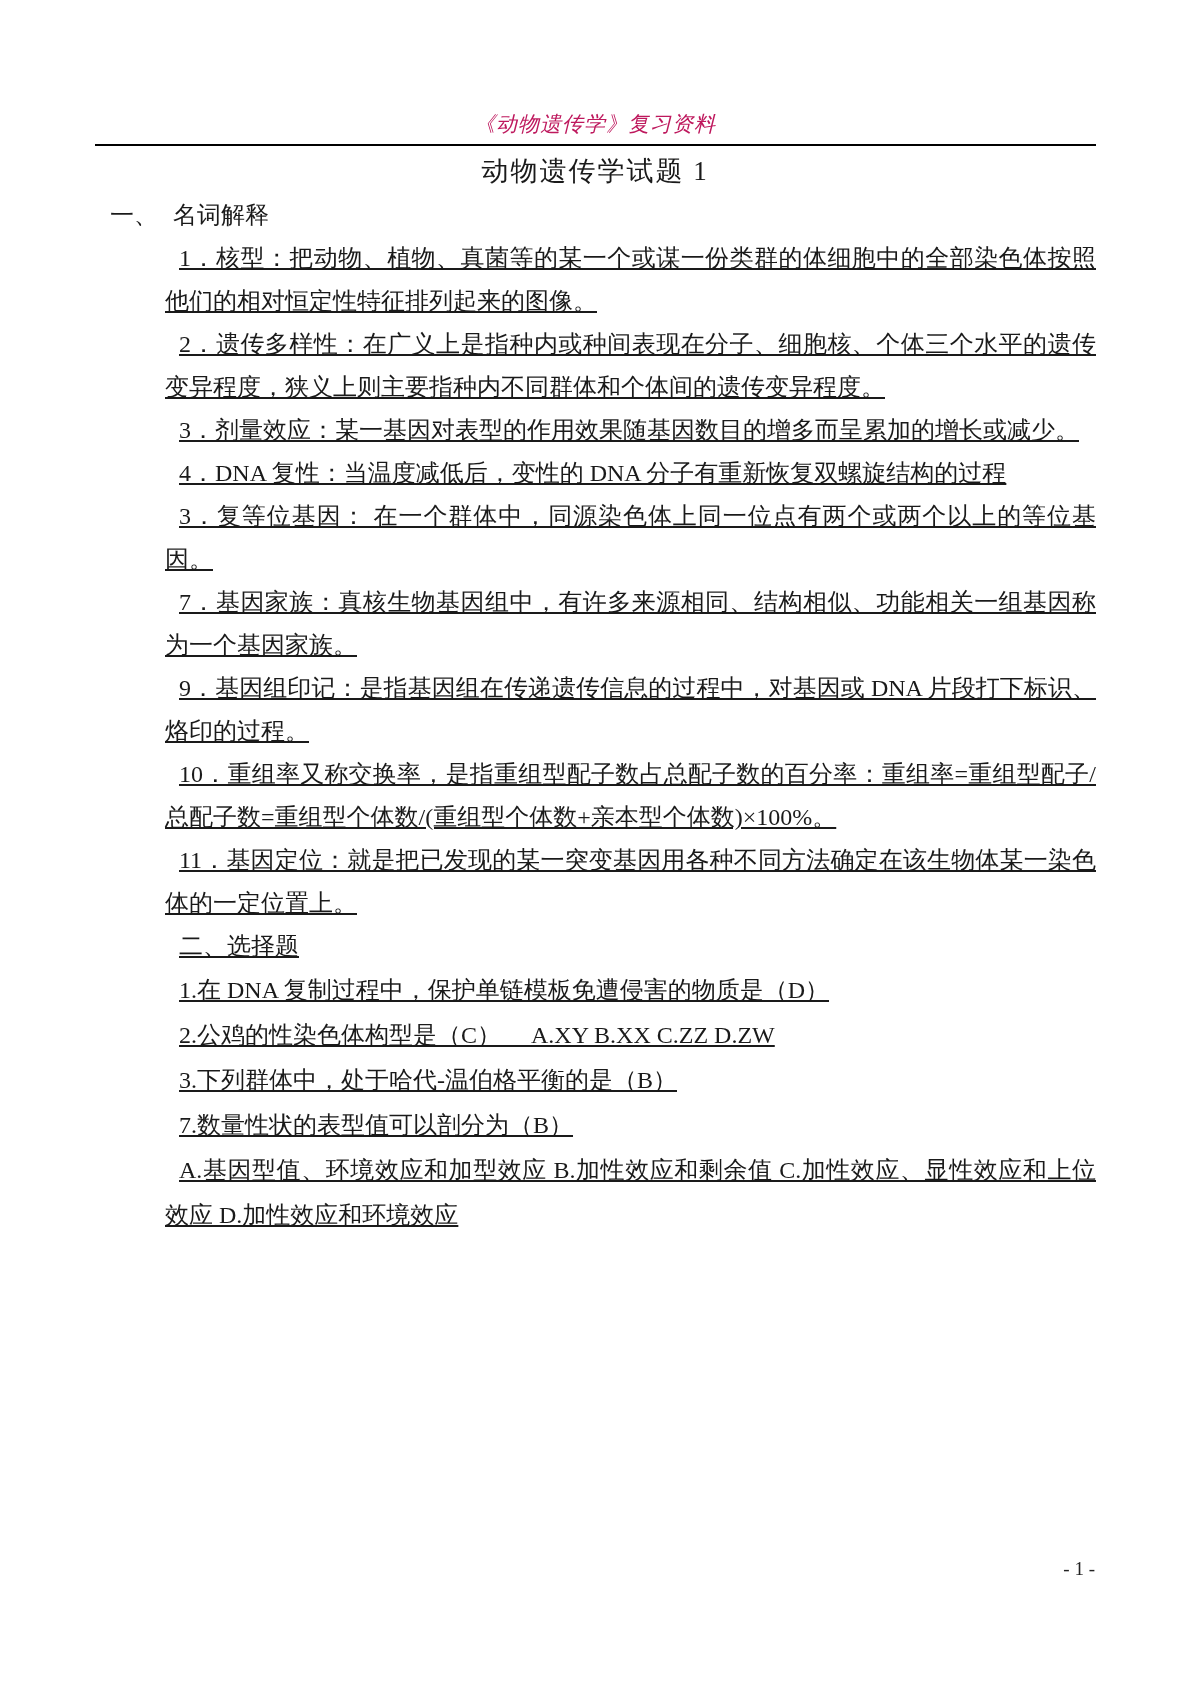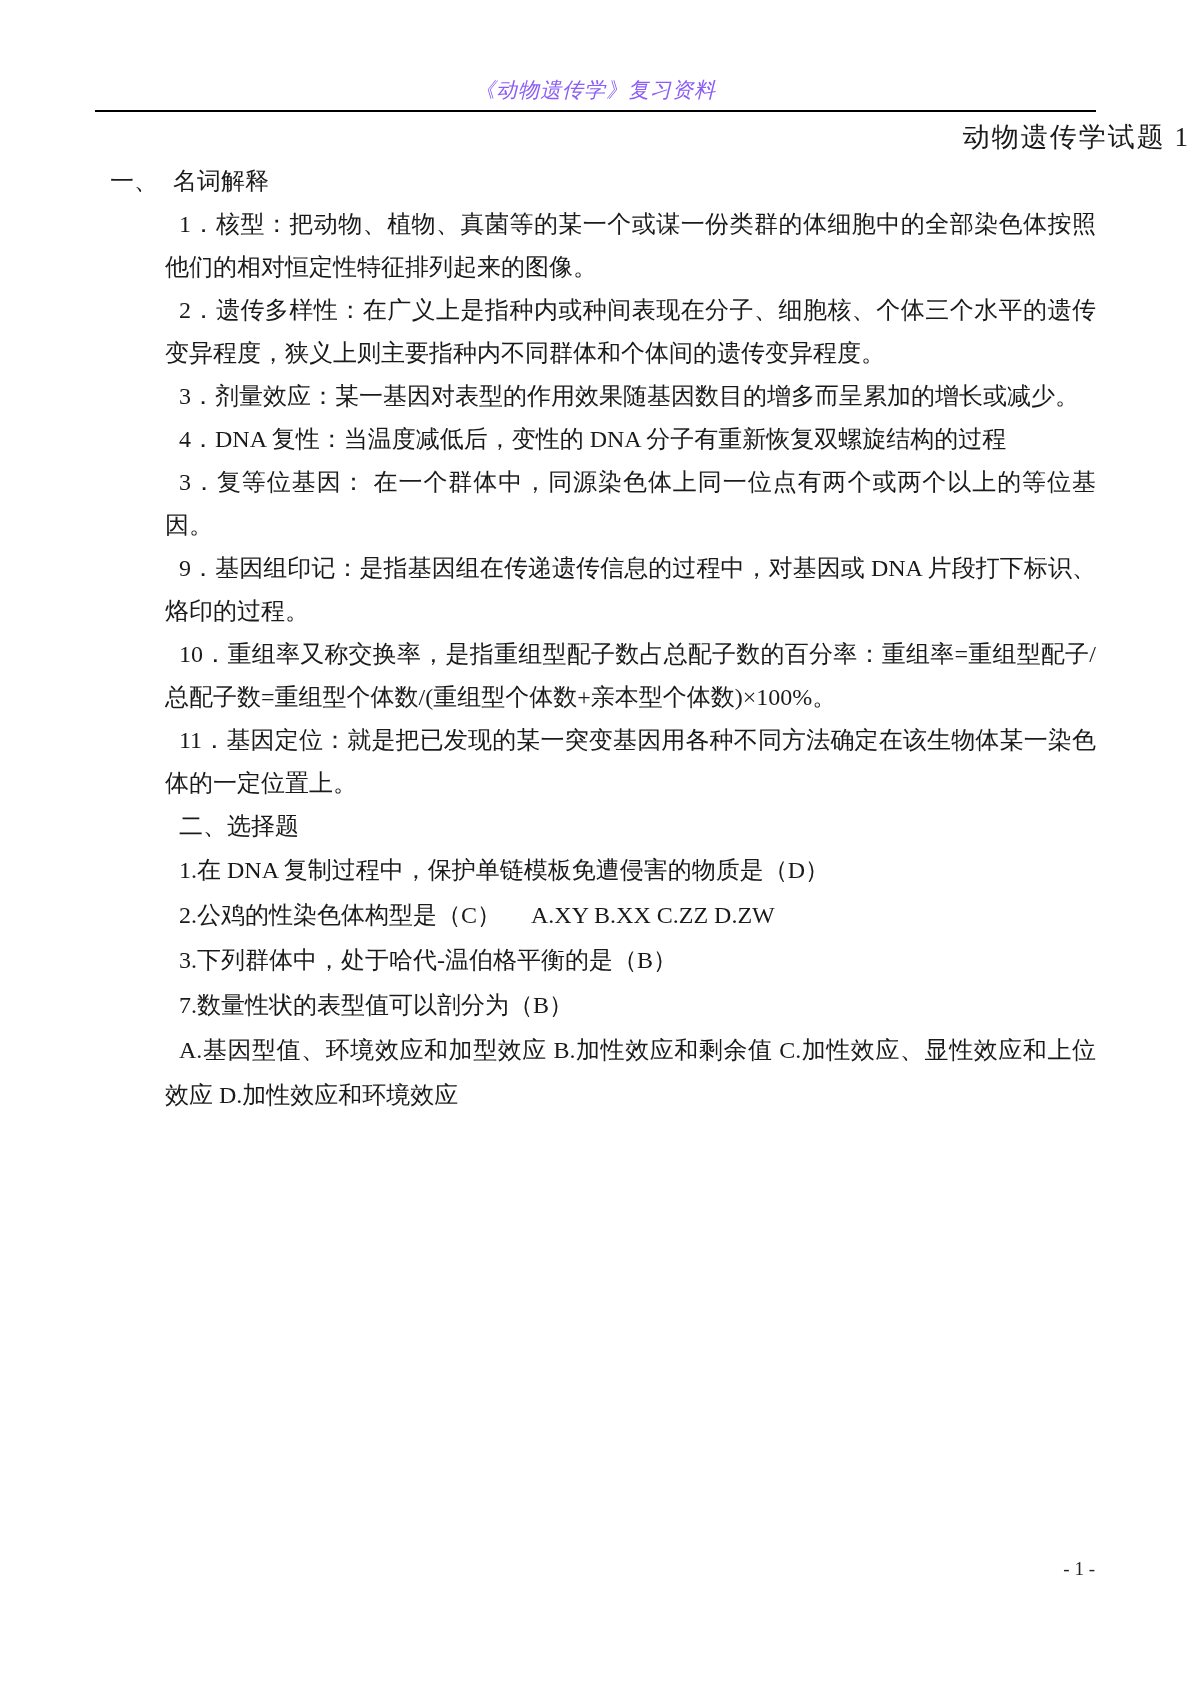--- a/index.html
+++ b/index.html
@@ -11,36 +11,36 @@
     position: relative;
     width: 1190px;
     height: 1683px;
     margin: 0 auto;
     background: #ffffff;
     font-family: "Liberation Serif", "DejaVu Serif", serif;
     color: #1a1a1a;
     overflow: hidden;
   }
   .doc-header {
-    padding-top: 76px;
+    padding-top: 110px;
     text-align: center;
     font-style: italic;
     font-size: 21px;
     line-height: 28px;
-    color: #8b5cf6;
+    color: #be185d;
     letter-spacing: 1px;
   }
   .rule {
     border: 0;
     border-top: 2px solid #000000;
     margin: 6px 94px 0 95px;
   }
   .doc-title {
     margin-top: 5px;
-    text-align: right;
+    text-align: center;
     font-size: 27px;
     line-height: 40px;
     letter-spacing: 2px;
   }
   .sec-head {
     display: flex;
     margin: 3px 94px 0 110px;
     font-size: 24px;
     line-height: 43px;
   }
@@ -50,20 +50,21 @@
   }
   .body-block {
     margin: 0 94px 0 165px;
     font-size: 24px;
     line-height: 43px;
     text-align: justify;
   }
   .body-block p {
     margin: 0;
     text-indent: 14px;
+    text-decoration: underline;
   }
   .part2 {
     line-height: 45px;
   }
   .footer-pagenum {
     position: absolute;
     top: 1558px;
     right: 95px;
     font-size: 19px;
     color: #222222;
@@ -84,20 +85,21 @@
     <span class="sec-num">一、</span>
     <span>名词解释</span>
   </div>
 
   <div class="body-block part1">
     <p>1．核型：把动物、植物、真菌等的某一个或谋一份类群的体细胞中的全部染色体按照他们的相对恒定性特征排列起来的图像。</p>
     <p>2．遗传多样性：在广义上是指种内或种间表现在分子、细胞核、个体三个水平的遗传变异程度，狭义上则主要指种内不同群体和个体间的遗传变异程度。</p>
     <p>3．剂量效应：某一基因对表型的作用效果随基因数目的增多而呈累加的增长或减少。</p>
     <p>4．DNA 复性：当温度减低后，变性的 DNA 分子有重新恢复双螺旋结构的过程</p>
     <p>3．复等位基因： 在一个群体中，同源染色体上同一位点有两个或两个以上的等位基因。</p>
+    <p>7．基因家族：真核生物基因组中，有许多来源相同、结构相似、功能相关一组基因称为一个基因家族。</p>
     <p>9．基因组印记：是指基因组在传递遗传信息的过程中，对基因或 DNA 片段打下标识、烙印的过程。</p>
     <p>10．重组率又称交换率，是指重组型配子数占总配子数的百分率：重组率=重组型配子/总配子数=重组型个体数/(重组型个体数+亲本型个体数)×100%。</p>
     <p>11．基因定位：就是把已发现的某一突变基因用各种不同方法确定在该生物体某一染色体的一定位置上。</p>
     <p>二、选择题</p>
   </div>
 
   <div class="body-block part2">
     <p>1.在 DNA 复制过程中，保护单链模板免遭侵害的物质是（D）</p>
     <p>2.公鸡的性染色体构型是（C）　 A.XY B.XX C.ZZ D.ZW</p>
     <p>3.下列群体中，处于哈代-温伯格平衡的是（B）</p>

